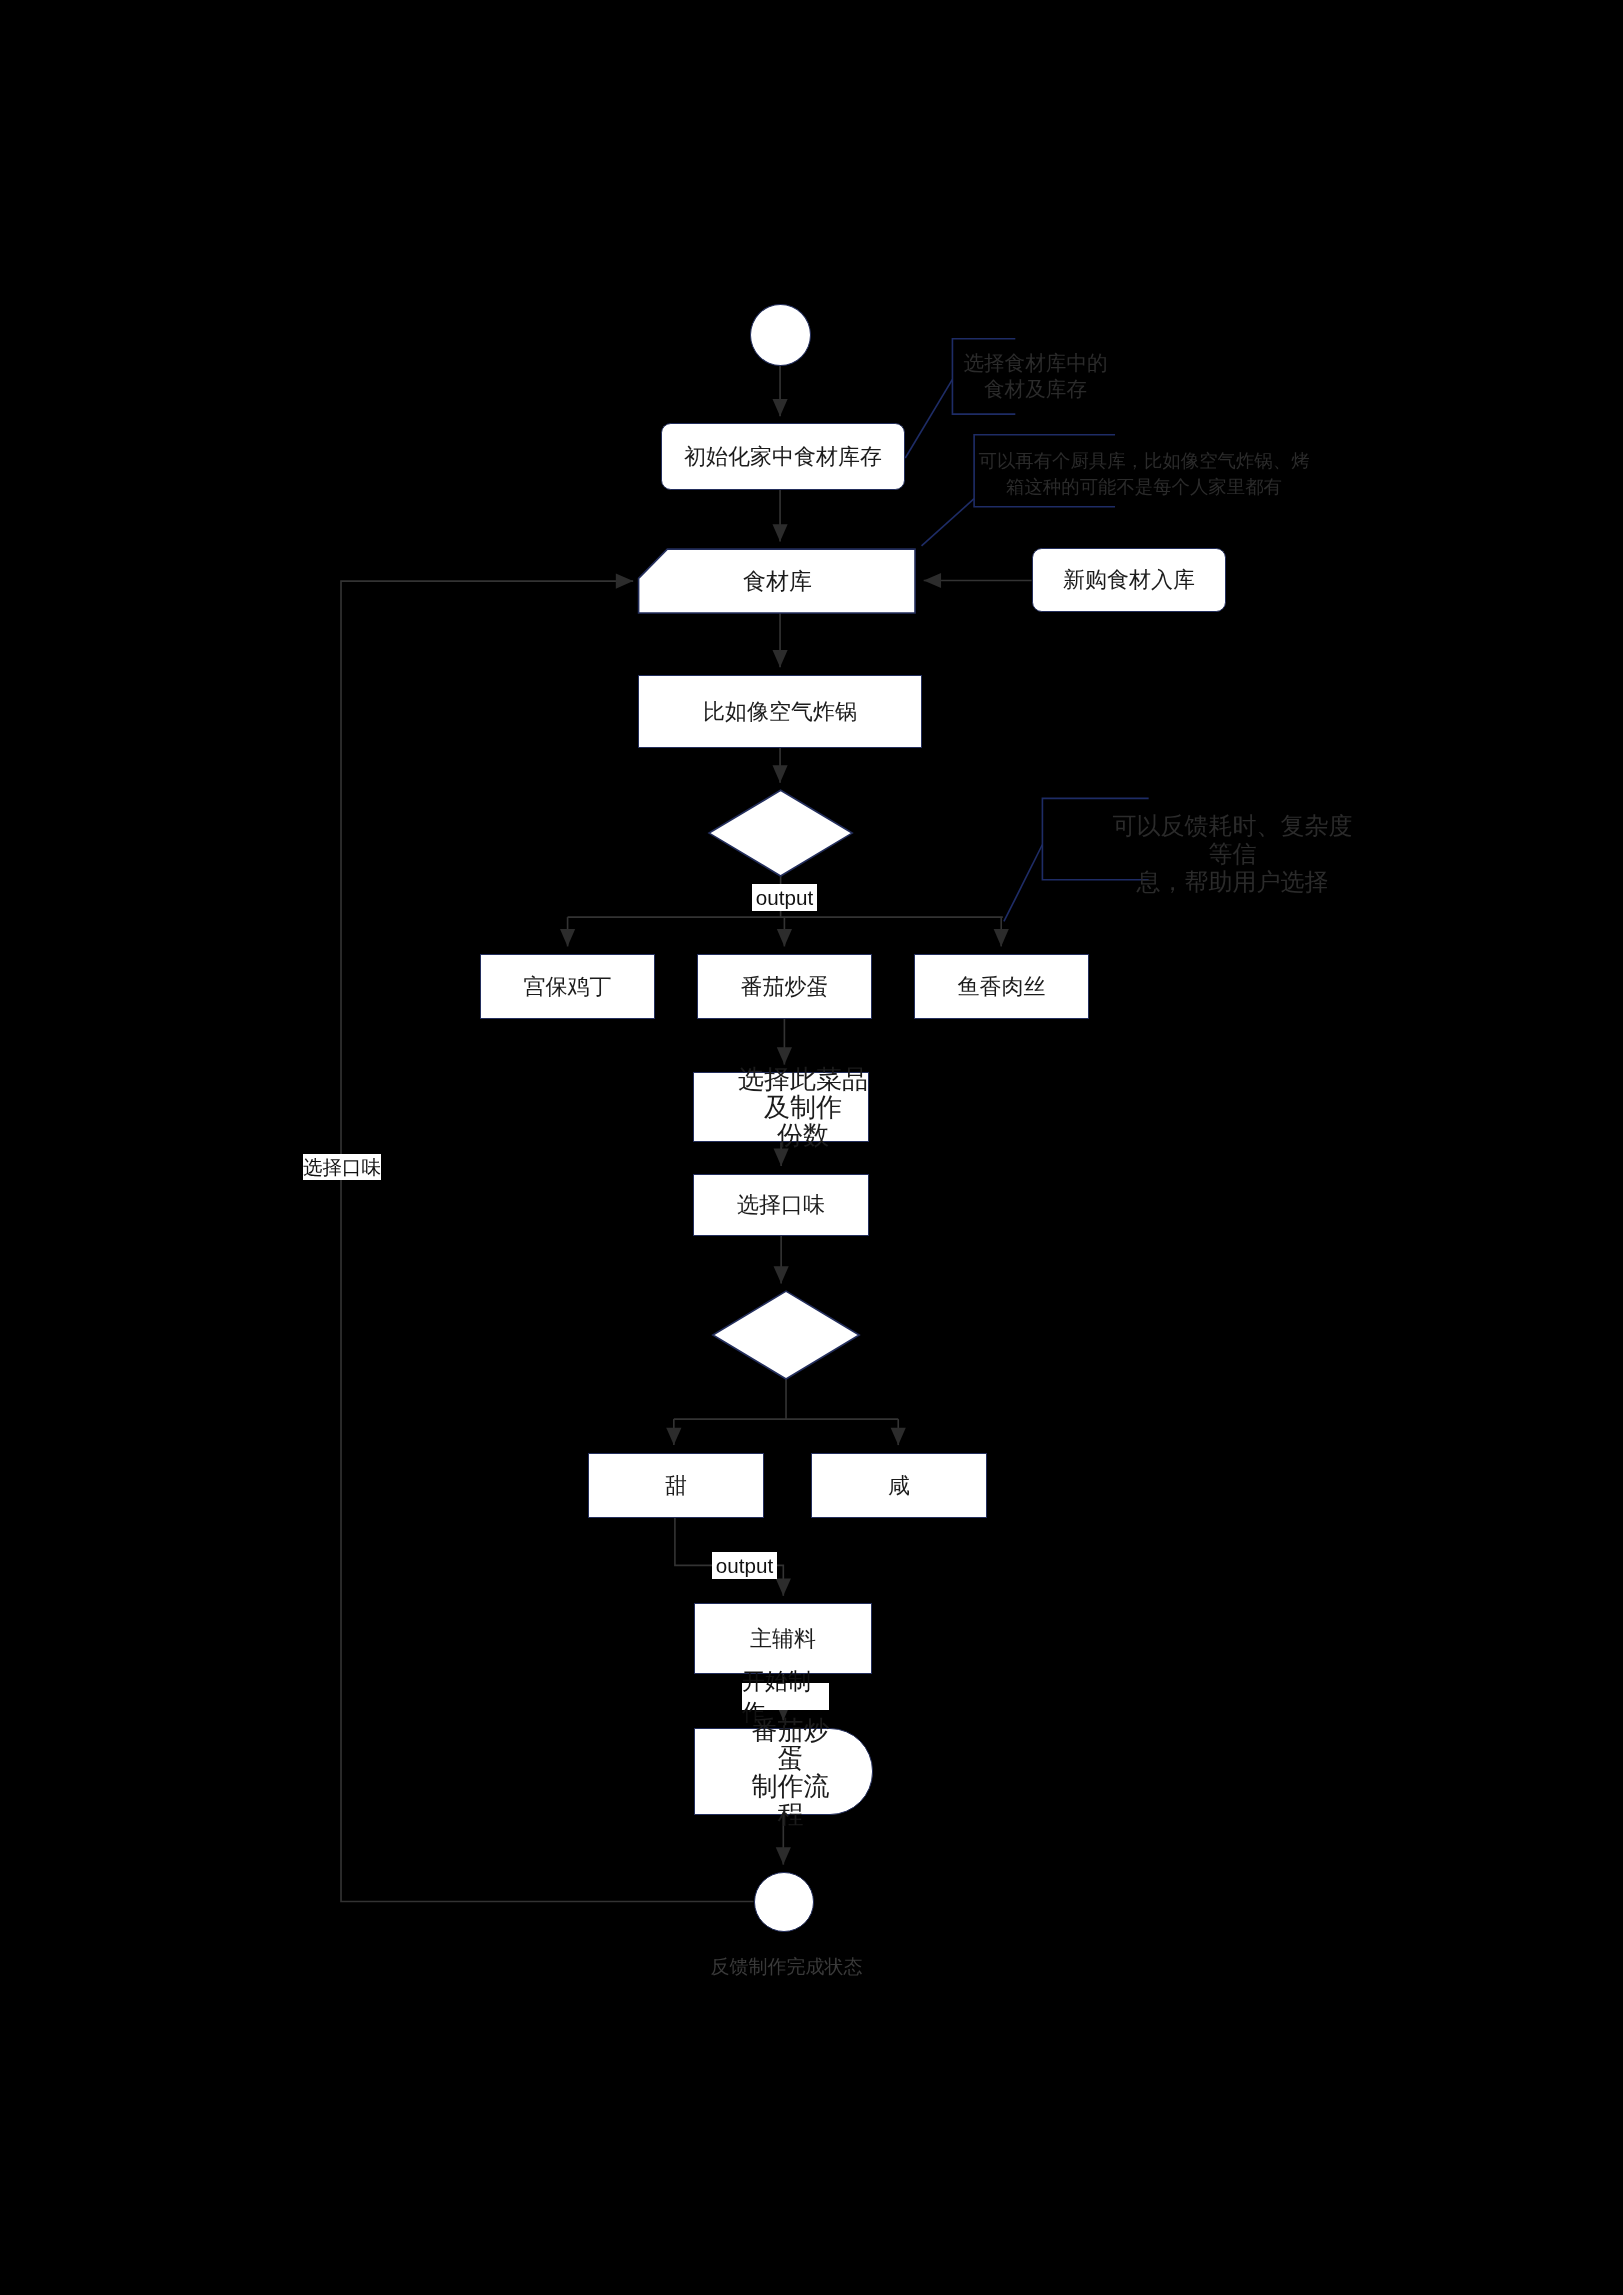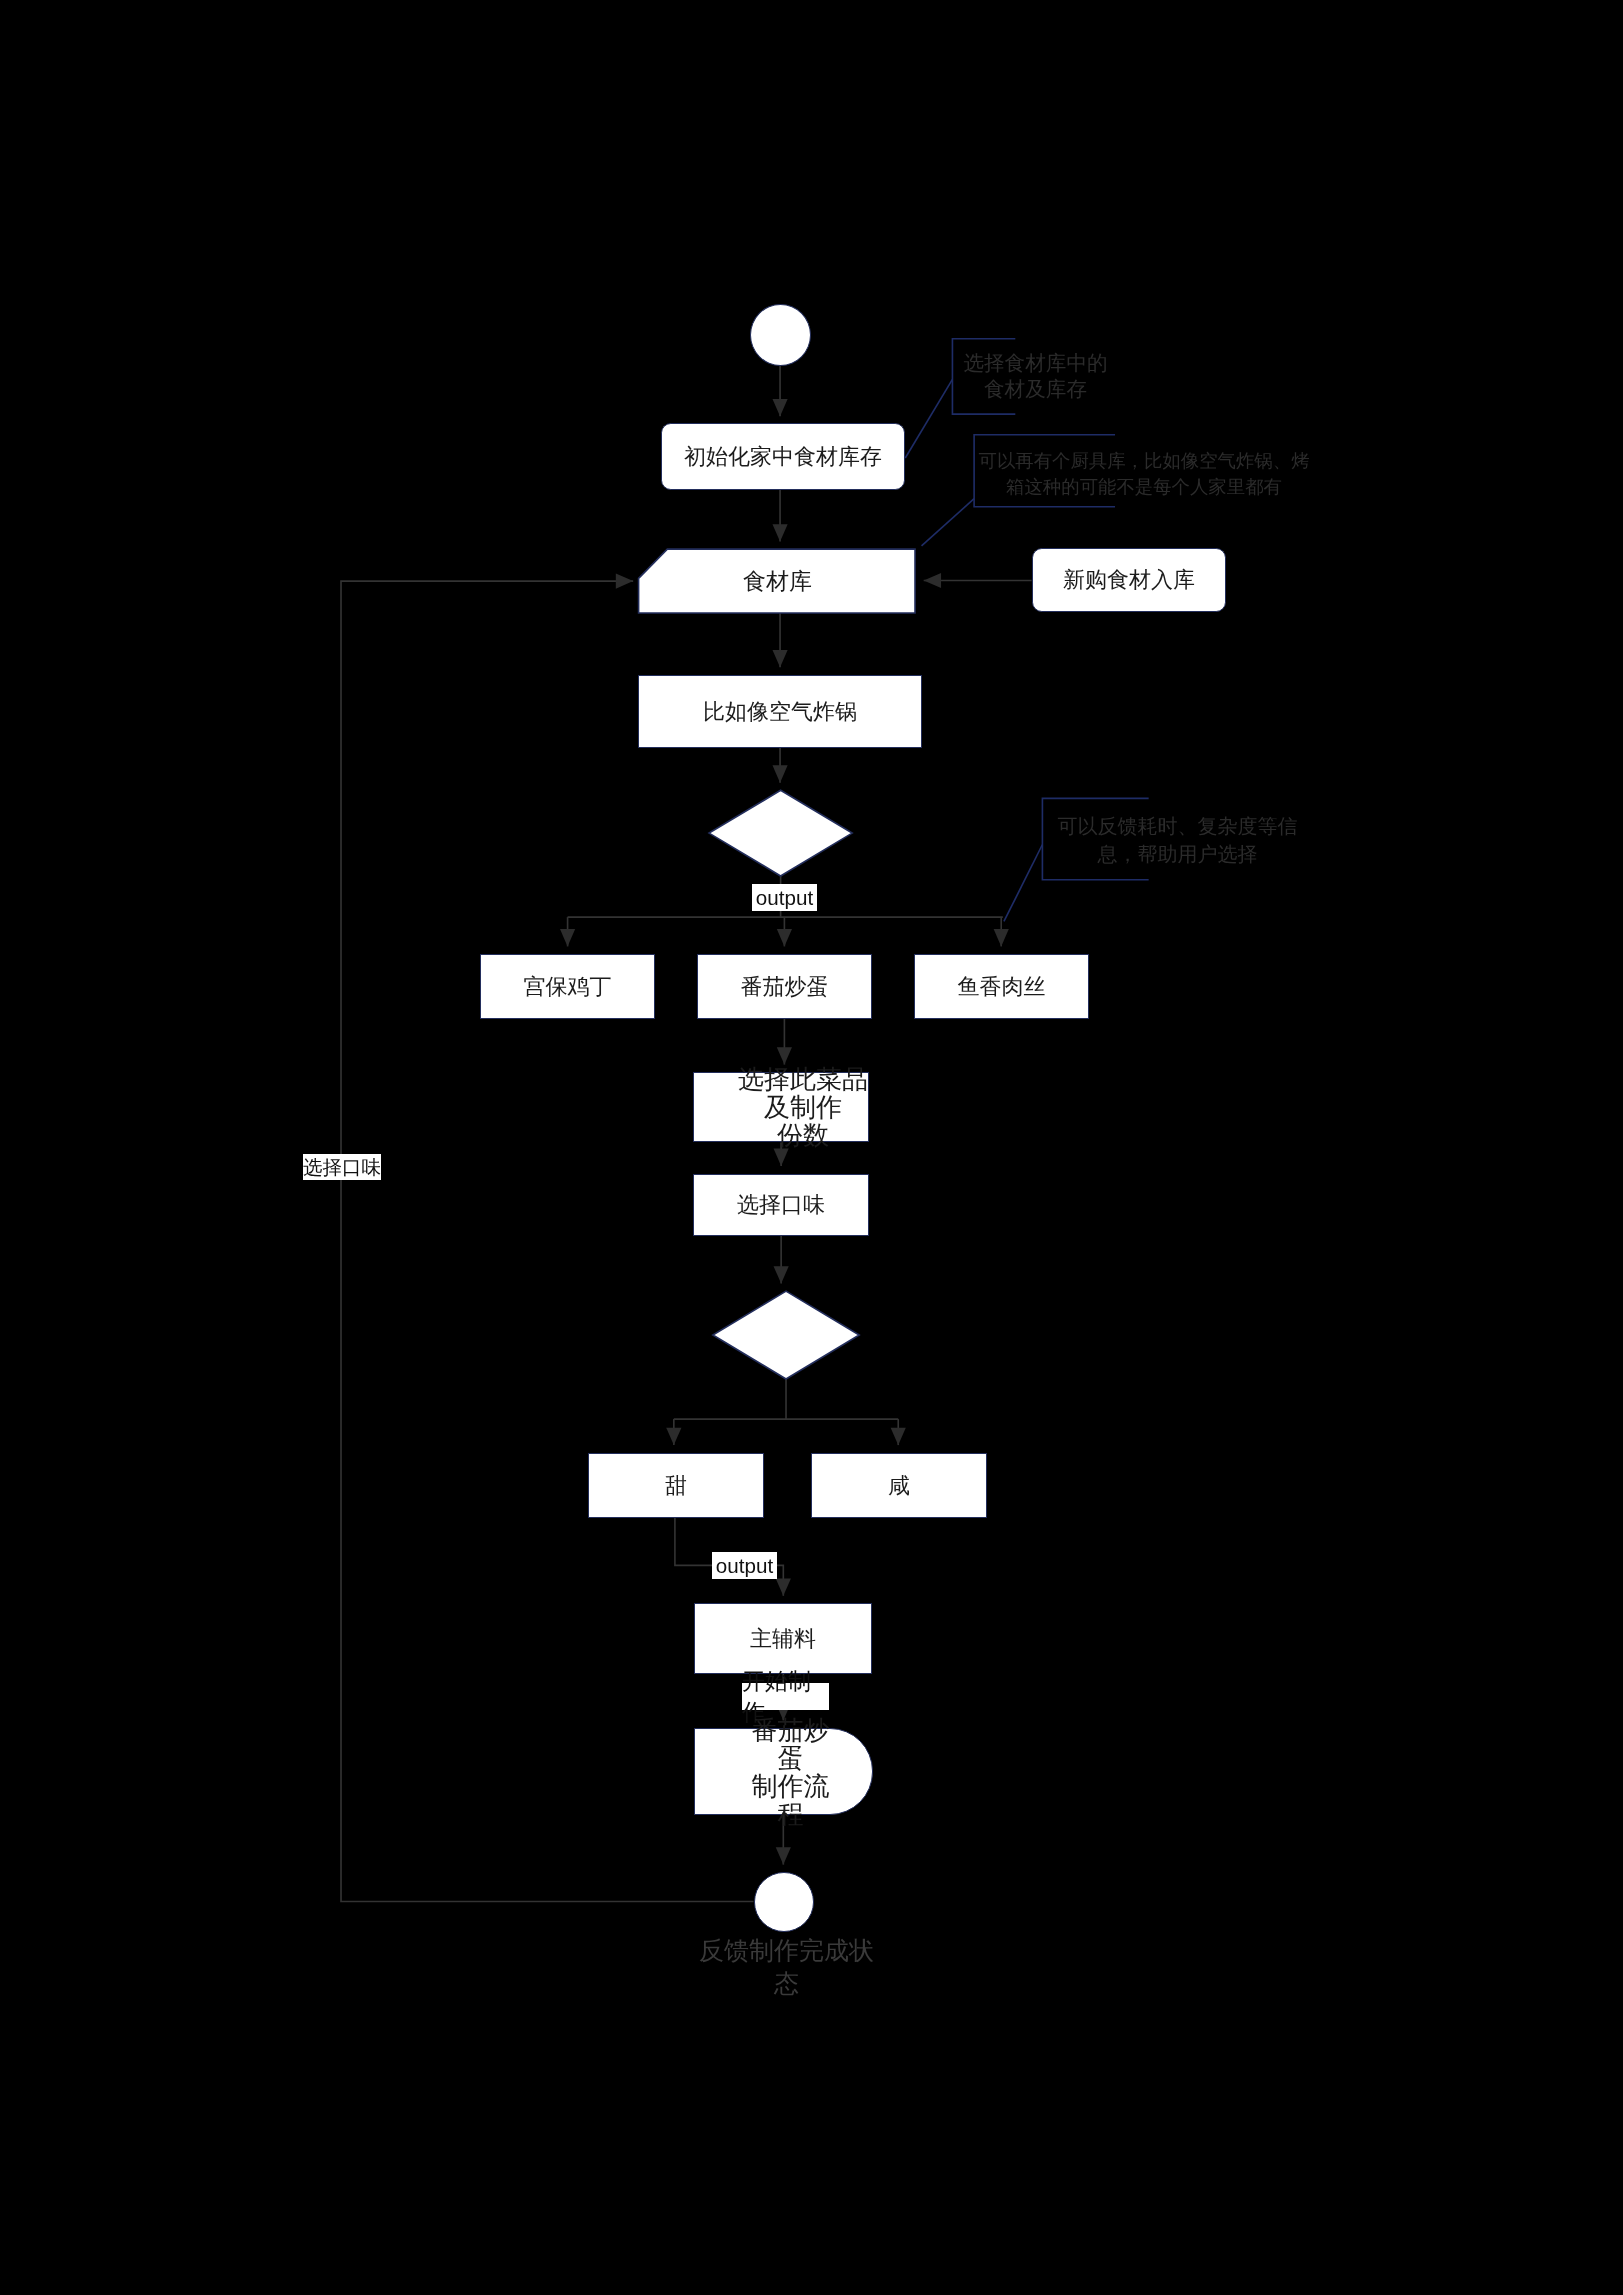--- a/index.html
+++ b/index.html
@@ -36,21 +36,21 @@
     position:absolute;box-sizing:border-box;background:var(--shape-fill);
     color:#111;display:flex;align-items:center;justify-content:center;
     font-size:20.6px;
   }
   .annotation{
     position:absolute;color:var(--annotation-text);text-align:center;
     font-size:20.6px;line-height:26px;
   }
   .dim-label{
     position:absolute;color:var(--dim-label-text);text-align:center;
-    font-size:25px;display:flex;align-items:center;justify-content:center;
+    font-size:19px;display:flex;align-items:center;justify-content:center;
   }
 </style>
 </head>
 <body>
 
 <svg id="connector-layer" viewBox="0 0 2994 4234" xmlns="http://www.w3.org/2000/svg">
   <defs>
     <marker id="arr" markerUnits="userSpaceOnUse" markerWidth="36" markerHeight="36" refX="34" refY="18" orient="auto">
       <path class="arrhead" d="M2,4 L34,18 L2,32 Z"></path>
     </marker>
@@ -158,17 +158,17 @@
 <div class="annotation" style="left:957px;top:350px;width:157px;">
   <div>选择食材库中的</div>
   <div>食材及库存</div>
 </div>
 
 <div class="annotation" style="left:957px;top:448px;width:374px;font-size:18.4px;">
   <div>可以再有个厨具库，比如像空气炸锅、烤</div>
   <div>箱这种的可能不是每个人家里都有</div>
 </div>
 
-<div class="annotation" style="left:1053px;top:812px;width:249px;font-size:20px;line-height:28px;">
+<div class="annotation" style="left:1108px;top:812px;width:249px;font-size:24px;line-height:28px;">
   <div>可以反馈耗时、复杂度等信</div>
   <div>息，帮助用户选择</div>
 </div>
 
 
 </body></html>

